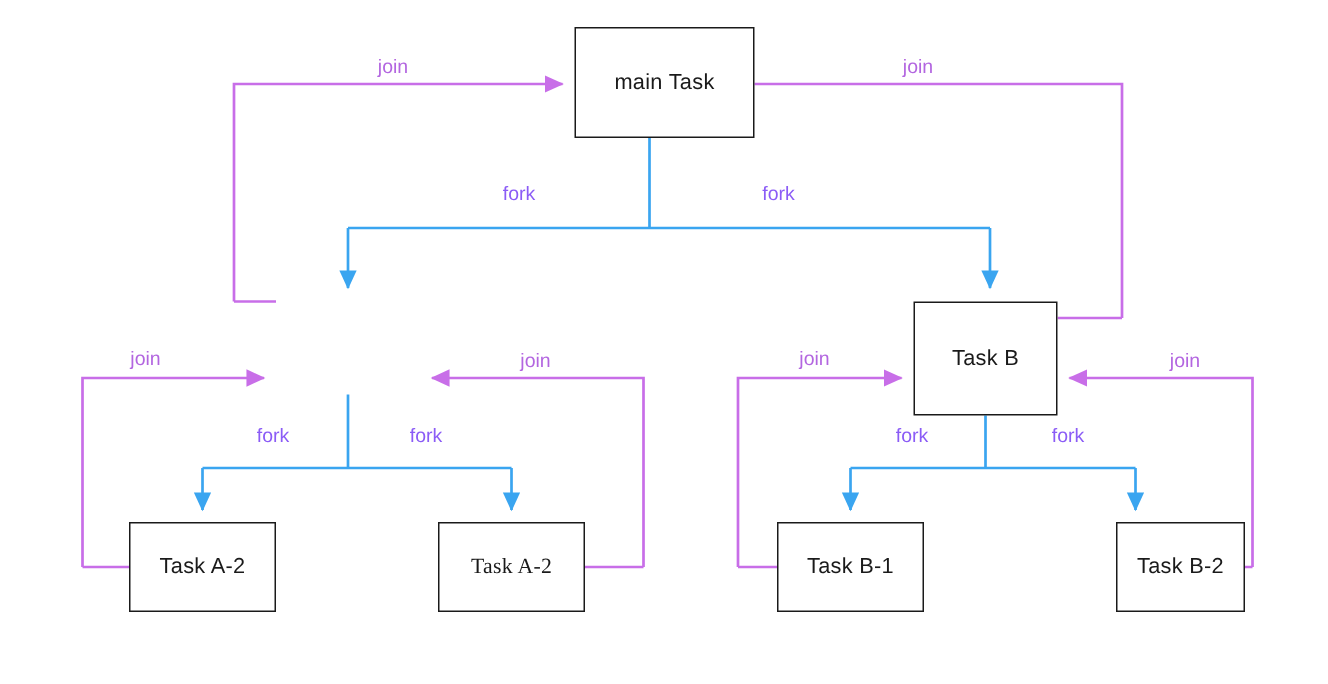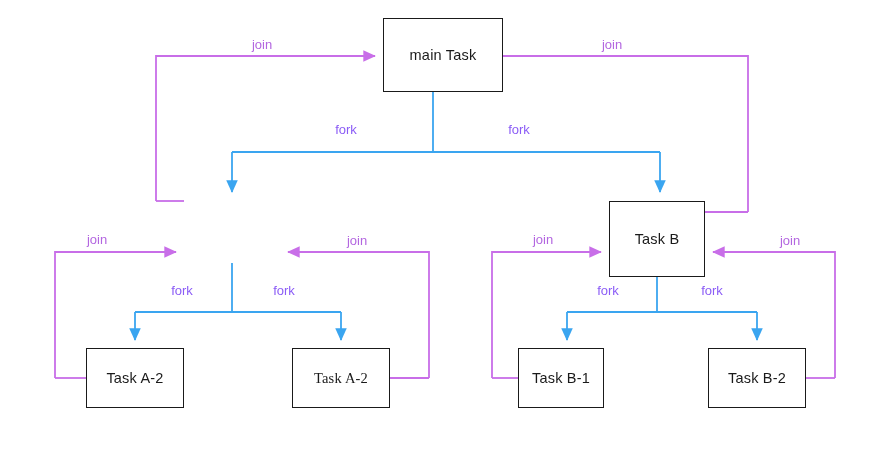--- a/index.html
+++ b/index.html
@@ -125,25 +125,25 @@
   </div>
 
   <div class="node" style="left:86px;top:348px;width:98px;height:60px;">
     <span>Task A-2</span>
   </div>
 
   <div class="node" style="left:292px;top:348px;width:98px;height:60px;font-family:Liberation Serif, serif;">
     <span>Task A-2</span>
   </div>
 
-  <div class="node" style="left:518px;top:348px;width:86px;height:60px;">
+  <div class="node" style="left:518px;top:348px;width:98px;height:60px;">
     <span>Task B-1</span>
   </div>
 
-  <div class="node" style="left:708px;top:348px;width:98px;height:60px;text-align:right;">
+  <div class="node" style="left:744px;top:348px;width:86px;height:60px;text-align:right;">
     <span>Task B-2</span>
   </div>
 
   <div class="edge-label join" style="left:262px;top:44px;">join</div>
   <div class="edge-label join" style="left:612px;top:44px;">join</div>
   <div class="edge-label fork" style="left:346px;top:129px;">fork</div>
   <div class="edge-label fork" style="left:519px;top:129px;">fork</div>
   <div class="edge-label join" style="left:97px;top:239px;">join</div>
   <div class="edge-label join" style="left:357px;top:240px;">join</div>
   <div class="edge-label join" style="left:543px;top:239px;">join</div>

